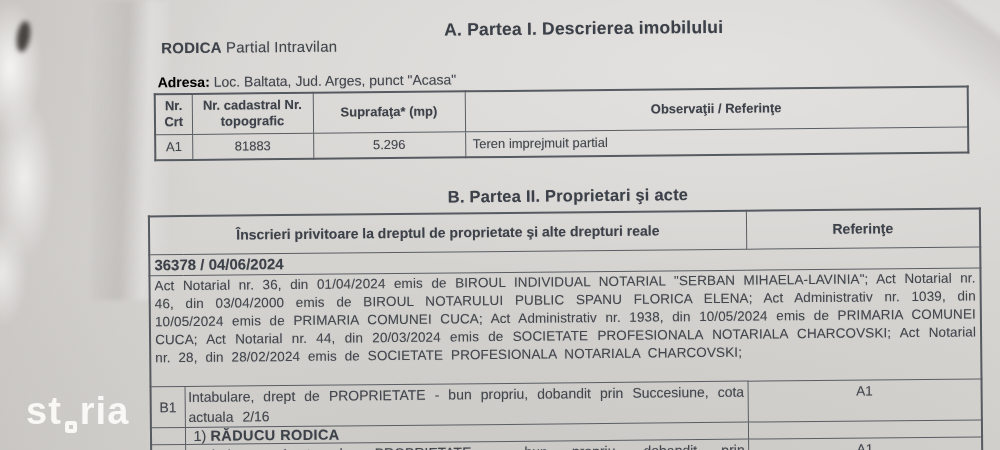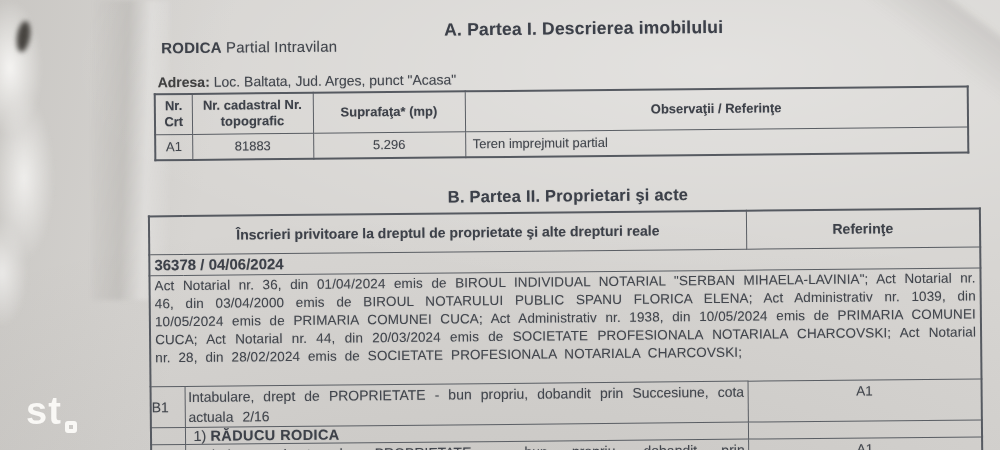--- a/index.html
+++ b/index.html
@@ -41,38 +41,38 @@
 
   
   .doc{
     position:absolute; inset:0; transform:rotate(-0.55deg);
     text-shadow:0 0 1px rgba(66,70,77,0.30);
   }
   .teren-line{ position:absolute; left:163px; top:36px; font-size:15px; letter-spacing:0.2px; }
   .teren-line b{ font-weight:bold; color:#3d4149; }
   .section-title-a{ position:absolute; left:446px; top:19px; font-size:17.5px; font-weight:bold; color:#3c4049; letter-spacing:0.2px; }
   .adresa-line{ position:absolute; left:159px; top:71px; font-size:14px; }
-  .adresa-line b{ font-weight:bold; color:#404040; }
+  .adresa-line b{ font-weight:bold; color:#000000; }
   .section-title-b{ position:absolute; left:448px; top:187px; font-size:16.5px; font-weight:bold; color:#3c4049; letter-spacing:0.2px; }
 
   table{ border-collapse:collapse; table-layout:fixed; background:transparent; }
   th, td{ border:1px solid #5a5e64; color:#42464d; vertical-align:middle; overflow:hidden; }
   .tbl{ position:absolute; border:2px solid #565a61; }
 
   .tbl-imobil{ left:155px; top:90px; width:815px; }
   .tbl-imobil th{ font-size:13px; font-weight:bold; text-align:center; height:40px; line-height:1.25; padding:1px 2px; color:#3d4149; }
   .tbl-imobil td{ font-size:13px; height:26px; text-align:center; padding:1px 4px; }
   .tbl-imobil td.obs{ text-align:left; padding-left:7px; }
 
   .tbl-prop{ left:148px; top:212px; width:833px; }
   .tbl-prop th{ font-size:14px; font-weight:bold; text-align:center; height:38px; padding:1px 4px; color:#3d4149; }
   .td-dosar{ font-size:15px; font-weight:bold; height:21px; padding:0 4px; color:#3d4149; }
   .td-acts{ padding:1px 4px; }
   .acts-text{ height:108px; overflow:hidden; font-size:13.5px; line-height:18px; text-align:justify; word-spacing:4px; letter-spacing:0.1px; }
-  .td-bid{ font-size:14px; vertical-align:middle; }
+  .td-bid{ font-size:14px; text-align:center; vertical-align:middle; }
   .td-btext{ padding:0 3px; vertical-align:top; }
   .b1-text{ height:40px; overflow:hidden; font-size:14px; line-height:20px; text-align:justify; word-spacing:5px; }
   .b2-text{ height:20px; overflow:hidden; font-size:14px; line-height:20px; text-align:justify; text-align-last:justify; word-spacing:5px; }
   .td-ref{ font-size:13.5px; text-align:center; vertical-align:top; padding-top:3px; }
   .td-owner{ font-size:14.5px; height:17px; padding:0 3px 0 8px; }
   .td-owner .owner-name{ font-weight:bold; color:#3d4149; letter-spacing:0.4px; }
   .td-empty{ height:17px; }
 
   
   .watermark{
@@ -177,15 +177,16 @@
         <td class="td-ref">A1</td>
       </tr>
     </tbody>
       </table>
 
   </div>
 
   <div class="watermark">
     <span>st</span>
     <span class="storia-o"></span>
+    <span>ria</span>
   </div>
 
 </div>
 
 </body></html>

